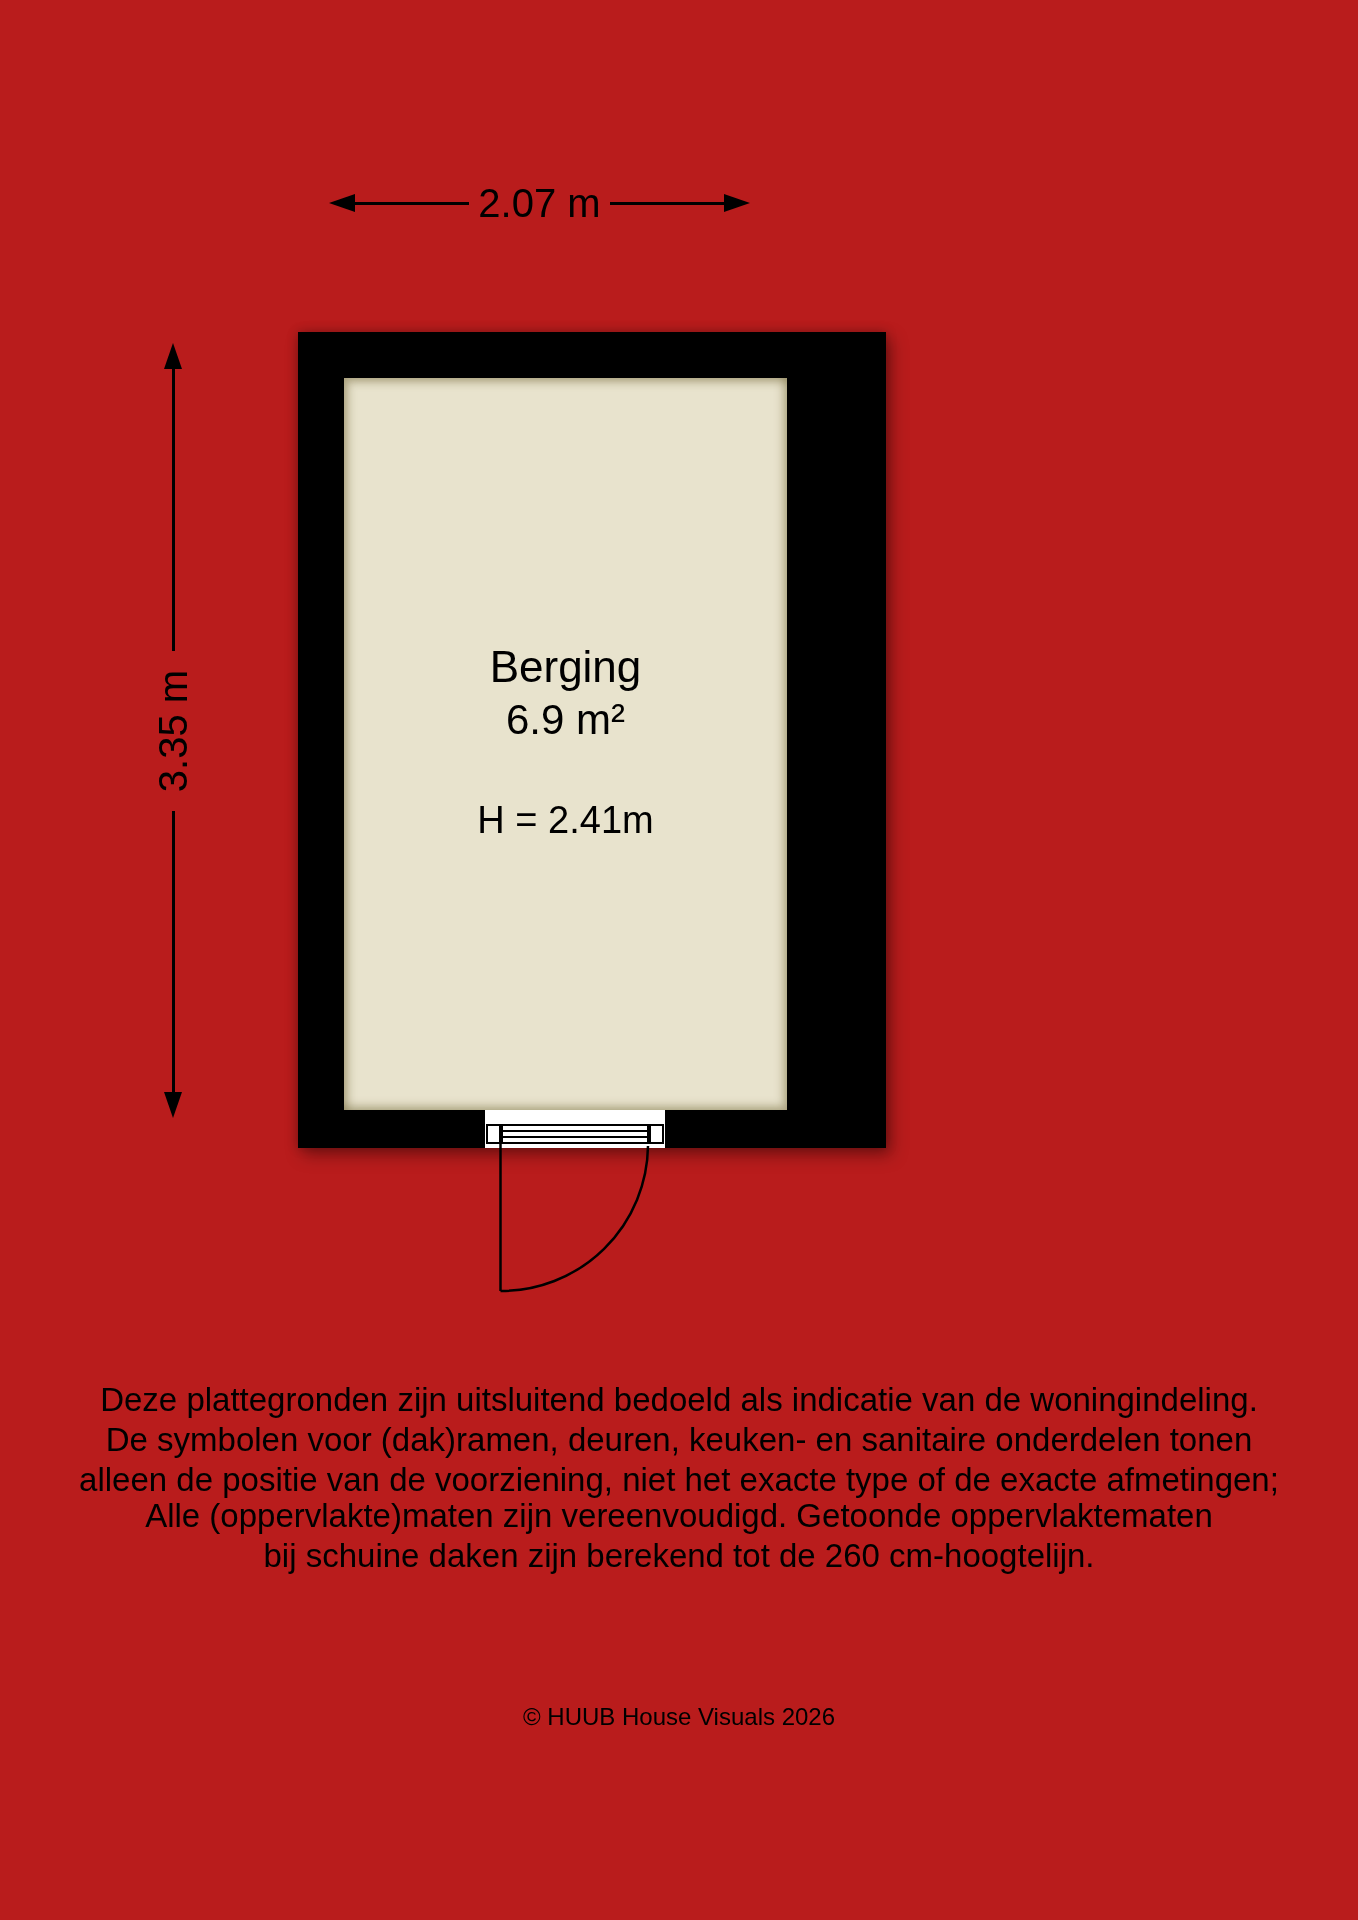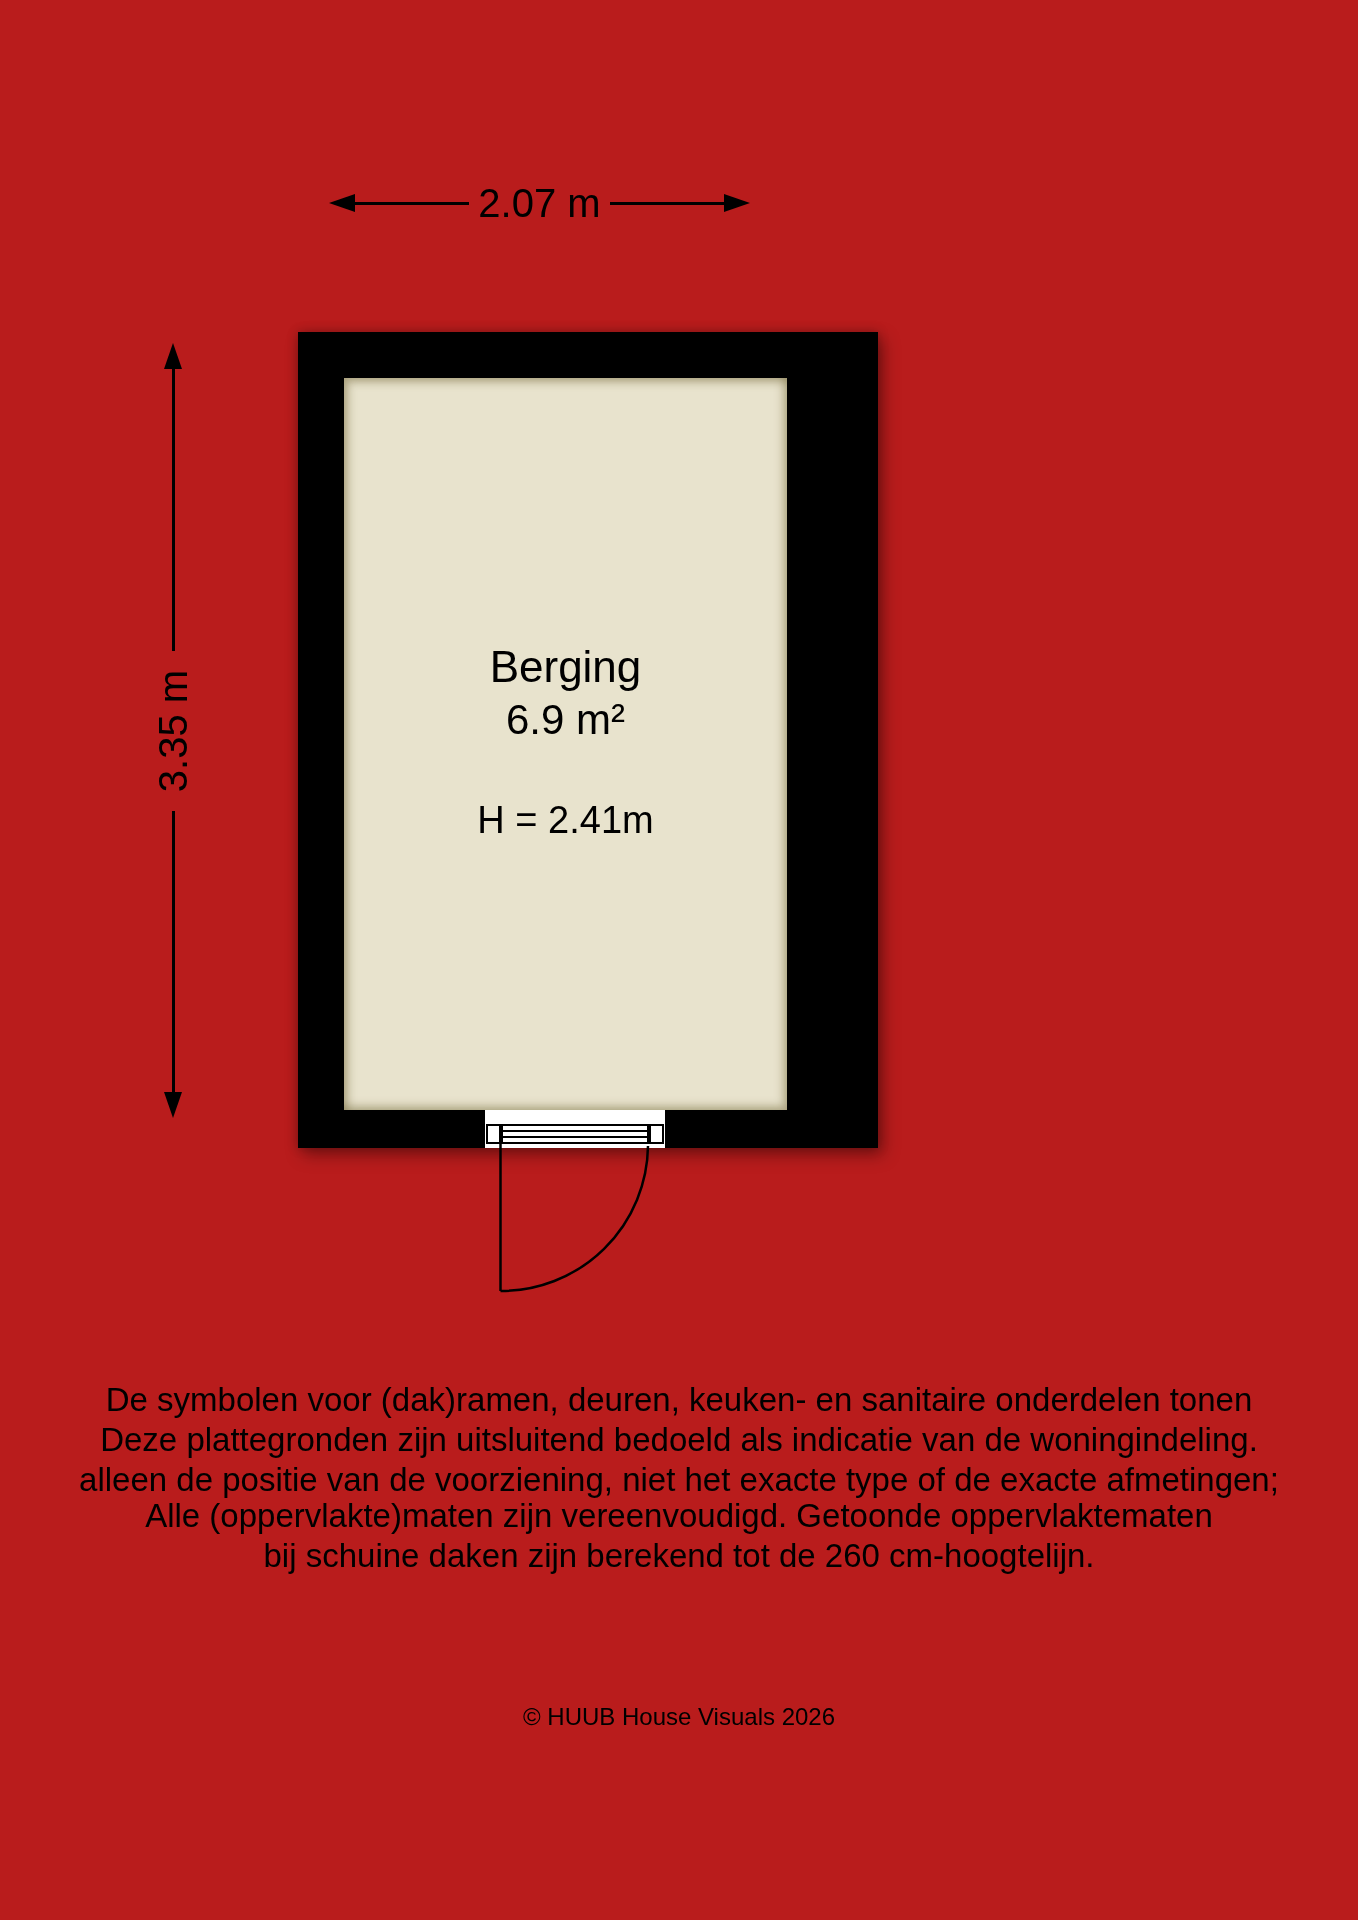--- a/index.html
+++ b/index.html
@@ -38,24 +38,23 @@
   .dim-v-labelbox span {
     position: absolute; left: 50%; top: 50%;
     transform: translate(-50%, -50%) rotate(-90deg);
     font-size: 40px; line-height: 40px; white-space: nowrap;
   }
 
   
   .room {
     position: absolute;
     left: 298px; top: 332px;
-    width: 535px; height: 816px;
+    width: 588px; height: 816px;
     background: #000000;
     box-shadow: 0 0 10px rgba(0,0,0,0.25), 5px 7px 16px rgba(0,0,0,0.35);
-    padding-left: 45px;
   }
   .floor {
     position: absolute;
     left: 46px; top: 46px;
     width: 443px; height: 732px;
     background: #e8e3cd;
     box-shadow: inset 4px 4px 9px rgba(120,108,62,0.5), inset -4px -4px 9px rgba(120,108,62,0.45);
   }
   .room-text { position: absolute; left: 0; width: 100%; text-align: center; white-space: nowrap; }
   .room-name    { top: 265px; font-size: 44px; line-height: 48px; }
@@ -132,22 +131,22 @@
   <div class="threshold">
     <div class="bar bar1"></div>
     <div class="bar bar2"></div>
   </div>
   <svg class="door-swing" viewBox="0 0 260 210" xmlns="http://www.w3.org/2000/svg">
     <path d="M 60.5 44 L 60.5 191" stroke="#000" stroke-width="2.5" fill="none"></path>
     <path d="M 208 46 A 147 147 0 0 1 60.5 191" stroke="#000" stroke-width="2.5" fill="none"></path>
   </svg>
 
   <div class="footer-text para1">
+    <div>Deze plattegronden zijn uitsluitend bedoeld als indicatie van de woningindeling.</div>
     <div>De symbolen voor (dak)ramen, deuren, keuken- en sanitaire onderdelen tonen</div>
-    <div>Deze plattegronden zijn uitsluitend bedoeld als indicatie van de woningindeling.</div>
     <div>alleen de positie van de voorziening, niet het exacte type of de exacte afmetingen;</div>
   </div>
   <div class="footer-text para2">
     <div>Alle (oppervlakte)maten zijn vereenvoudigd. Getoonde oppervlaktematen</div>
     <div>bij schuine daken zijn berekend tot de 260 cm-hoogtelijn.</div>
   </div>
   <div class="footer-text copyright">
     <div>© HUUB House Visuals 2026</div>
   </div>
 

